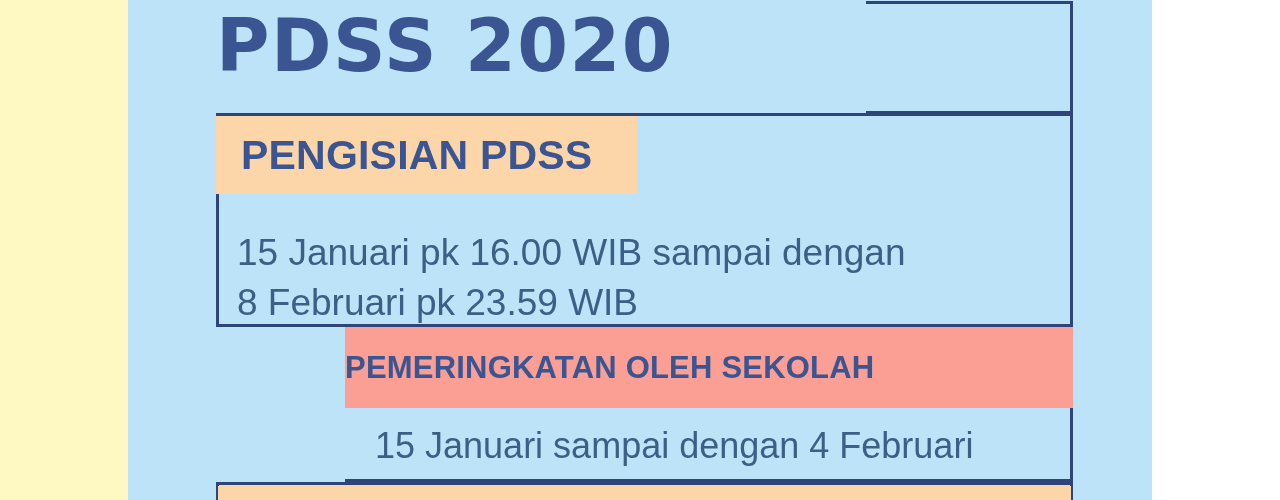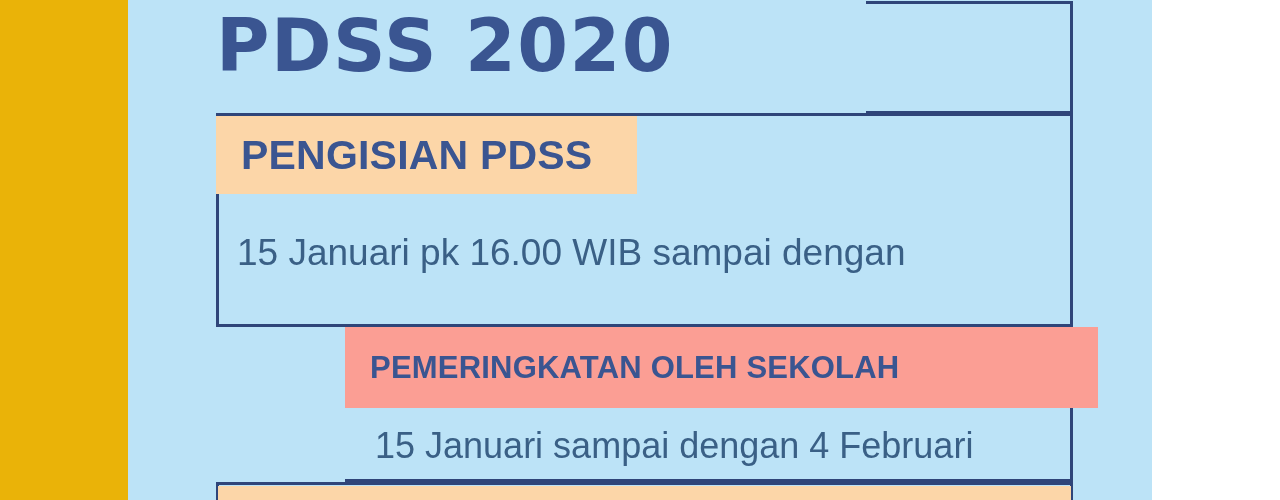--- a/index.html
+++ b/index.html
@@ -11,21 +11,21 @@
     width: 1280px;
     height: 500px;
     overflow: hidden;
     font-family: "Liberation Sans", sans-serif;
   }
 
   #slide {
     position: relative;
     width: 1132px;
     height: 500px;
-    background: #eab308;
+    background: #fef9c3;
   }
 
   
   .canvas-panel {
     position: absolute;
     left: 128px;
     top: 0;
     width: 1024px;
     height: 500px;
     background: #bce3f7;
@@ -96,21 +96,20 @@
     height: 78px;
     padding-left: 25px;
     font-size: 41px;
     letter-spacing: 0.2px;
   }
   .chip-pemeringkatan {
     left: 345px;
     top: 327px;
     width: 728px;
     height: 81px;
-    padding-left: 25px;
     font-size: 31px;
     letter-spacing: 0.2px;
   }
   .chip-bottom {
     left: 218px;
     top: 486px;
     width: 853px;
     height: 14px;
   }
 
@@ -149,20 +148,21 @@
 
   <div class="rule rule-h b1-top"></div>
   <div class="rule rule-v b1-left"></div>
   <div class="rule rule-v b1-right"></div>
   <div class="rule rule-h b1-bottom"></div>
 
   <div class="chip chip-peach chip-pengisian">PENGISIAN PDSS</div>
 
   <div class="body-text text-pengisian">
     <span class="line">15 Januari pk 16.00 WIB sampai dengan</span>
+    <span class="line">8 Februari pk 23.59 WIB</span>
   </div>
 
   <div class="rule rule-h b2-top"></div>
   <div class="rule rule-v b2-right"></div>
   <div class="rule rule-h b2-bottom"></div>
 
   <div class="chip chip-salmon chip-pemeringkatan">PEMERINGKATAN OLEH SEKOLAH</div>
 
   <div class="body-text text-pemeringkatan">
     <span class="line">15 Januari sampai dengan 4 Februari</span>

